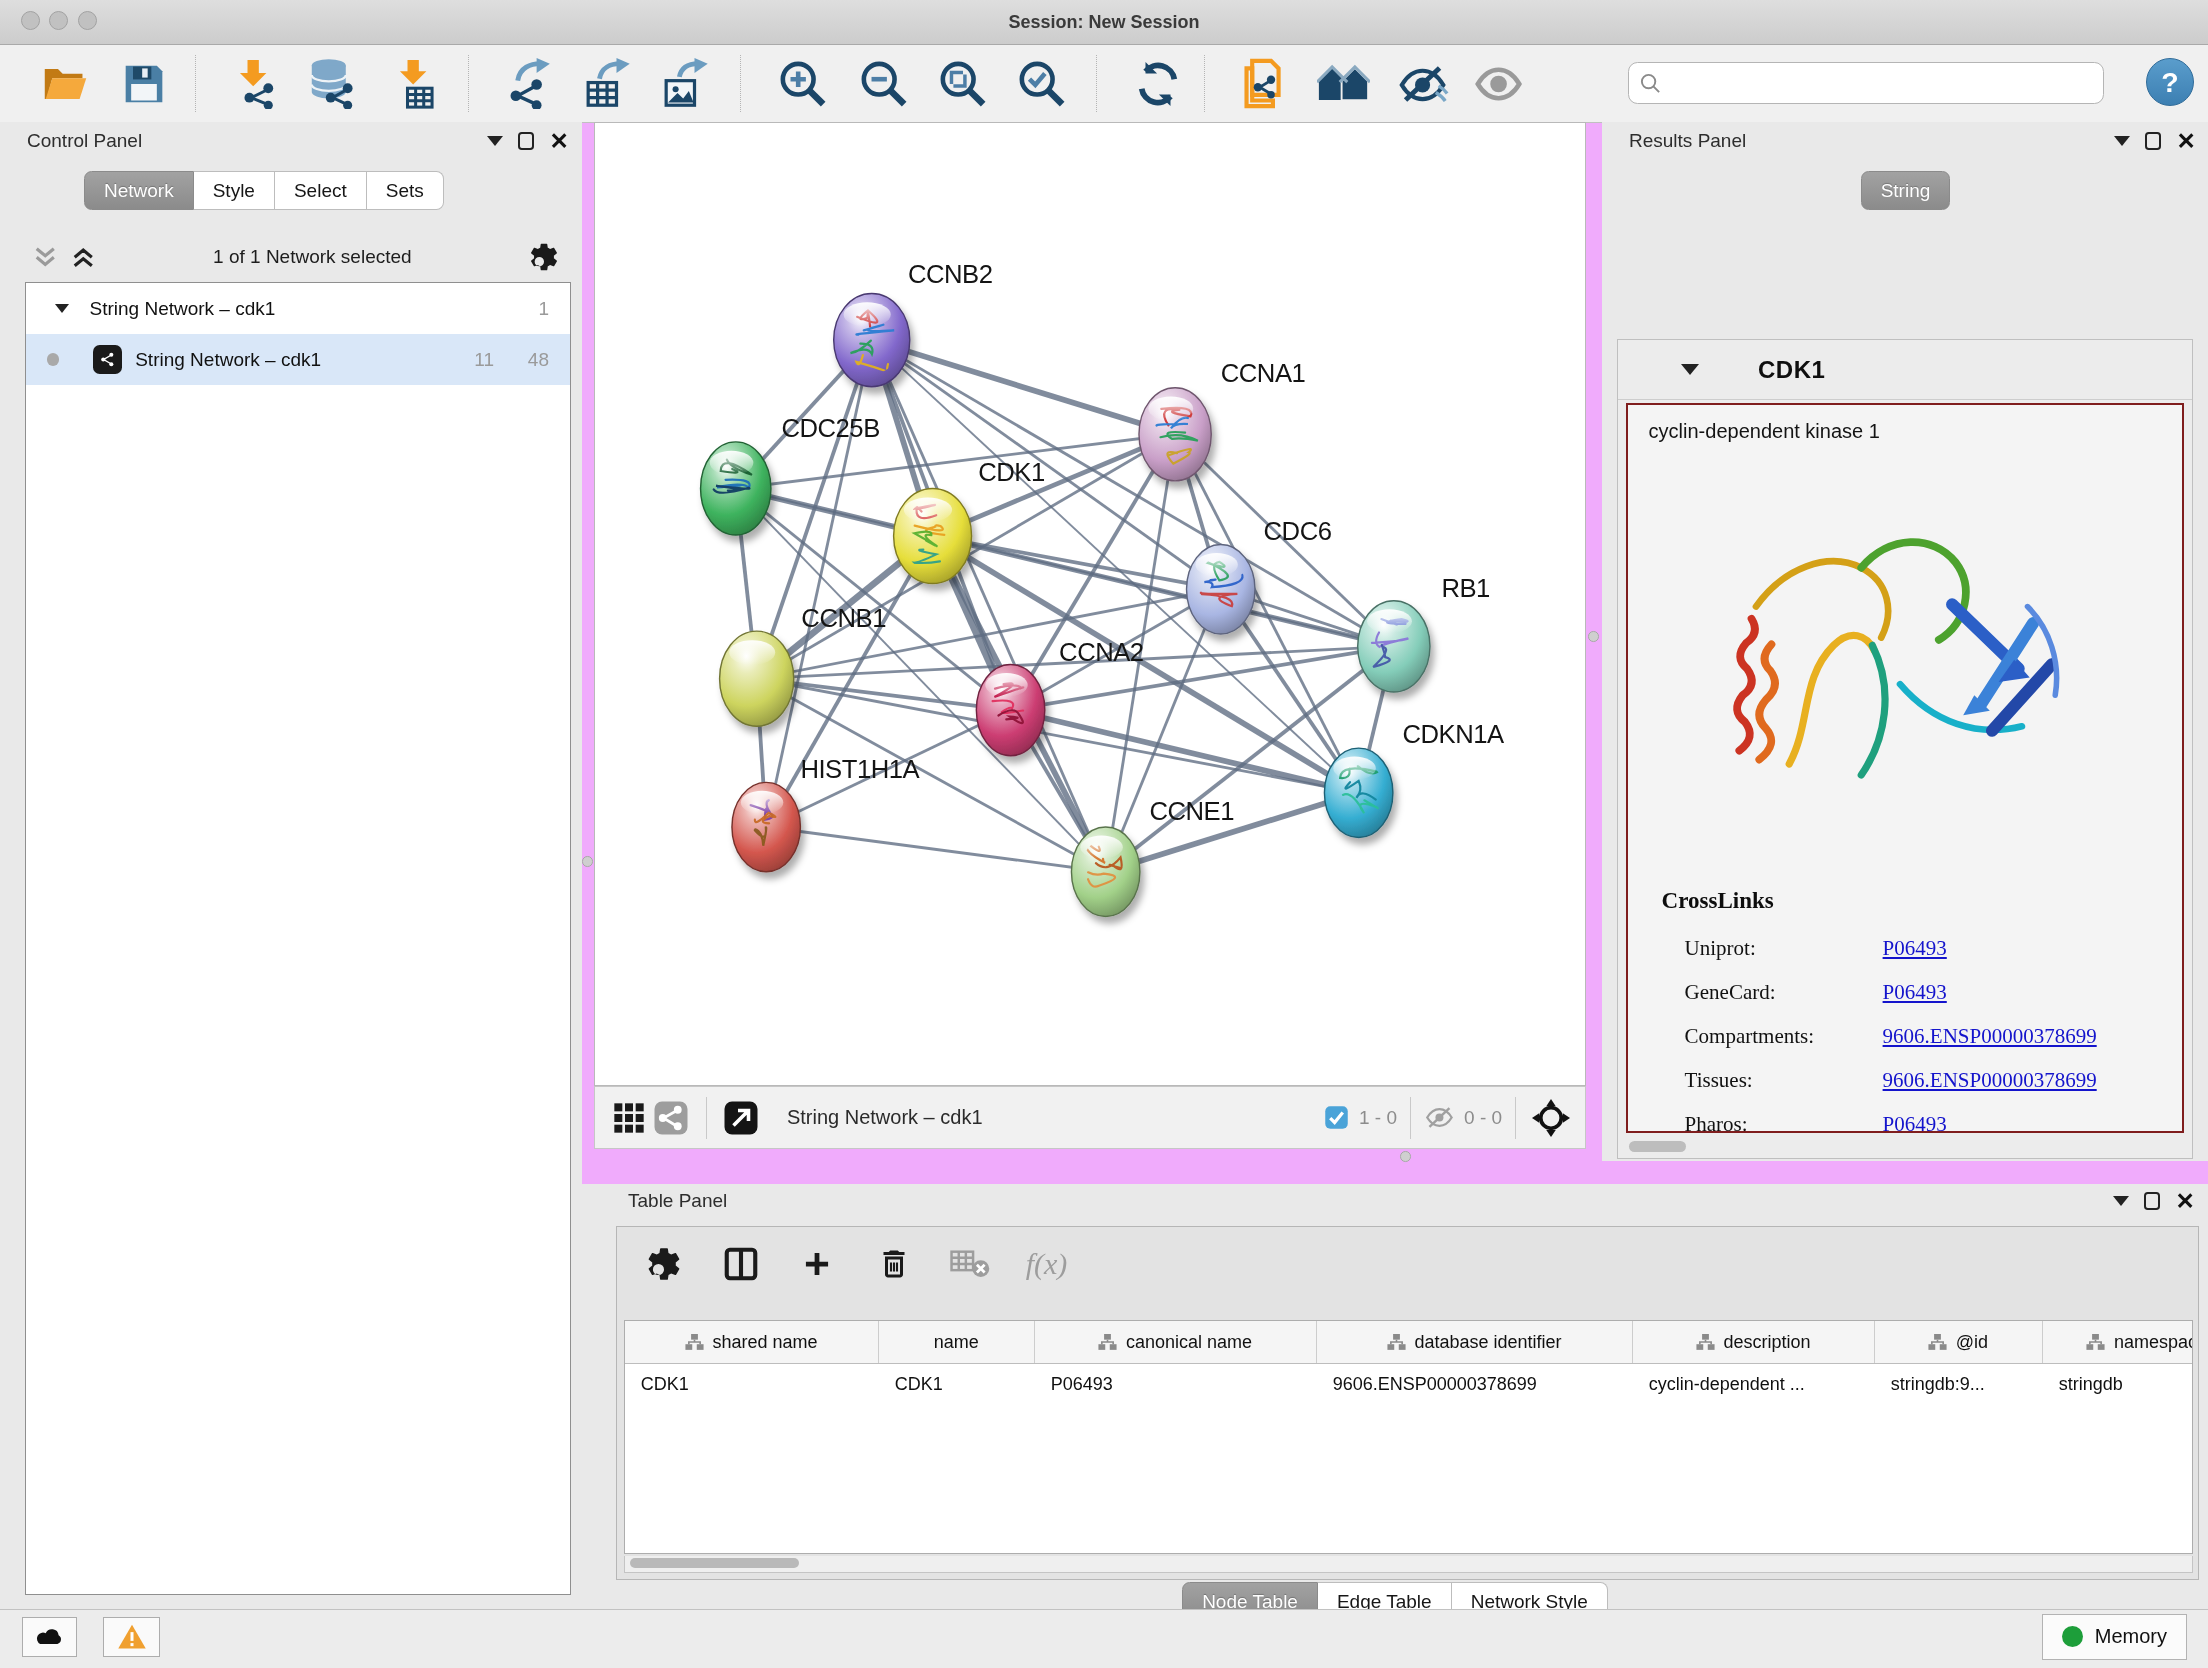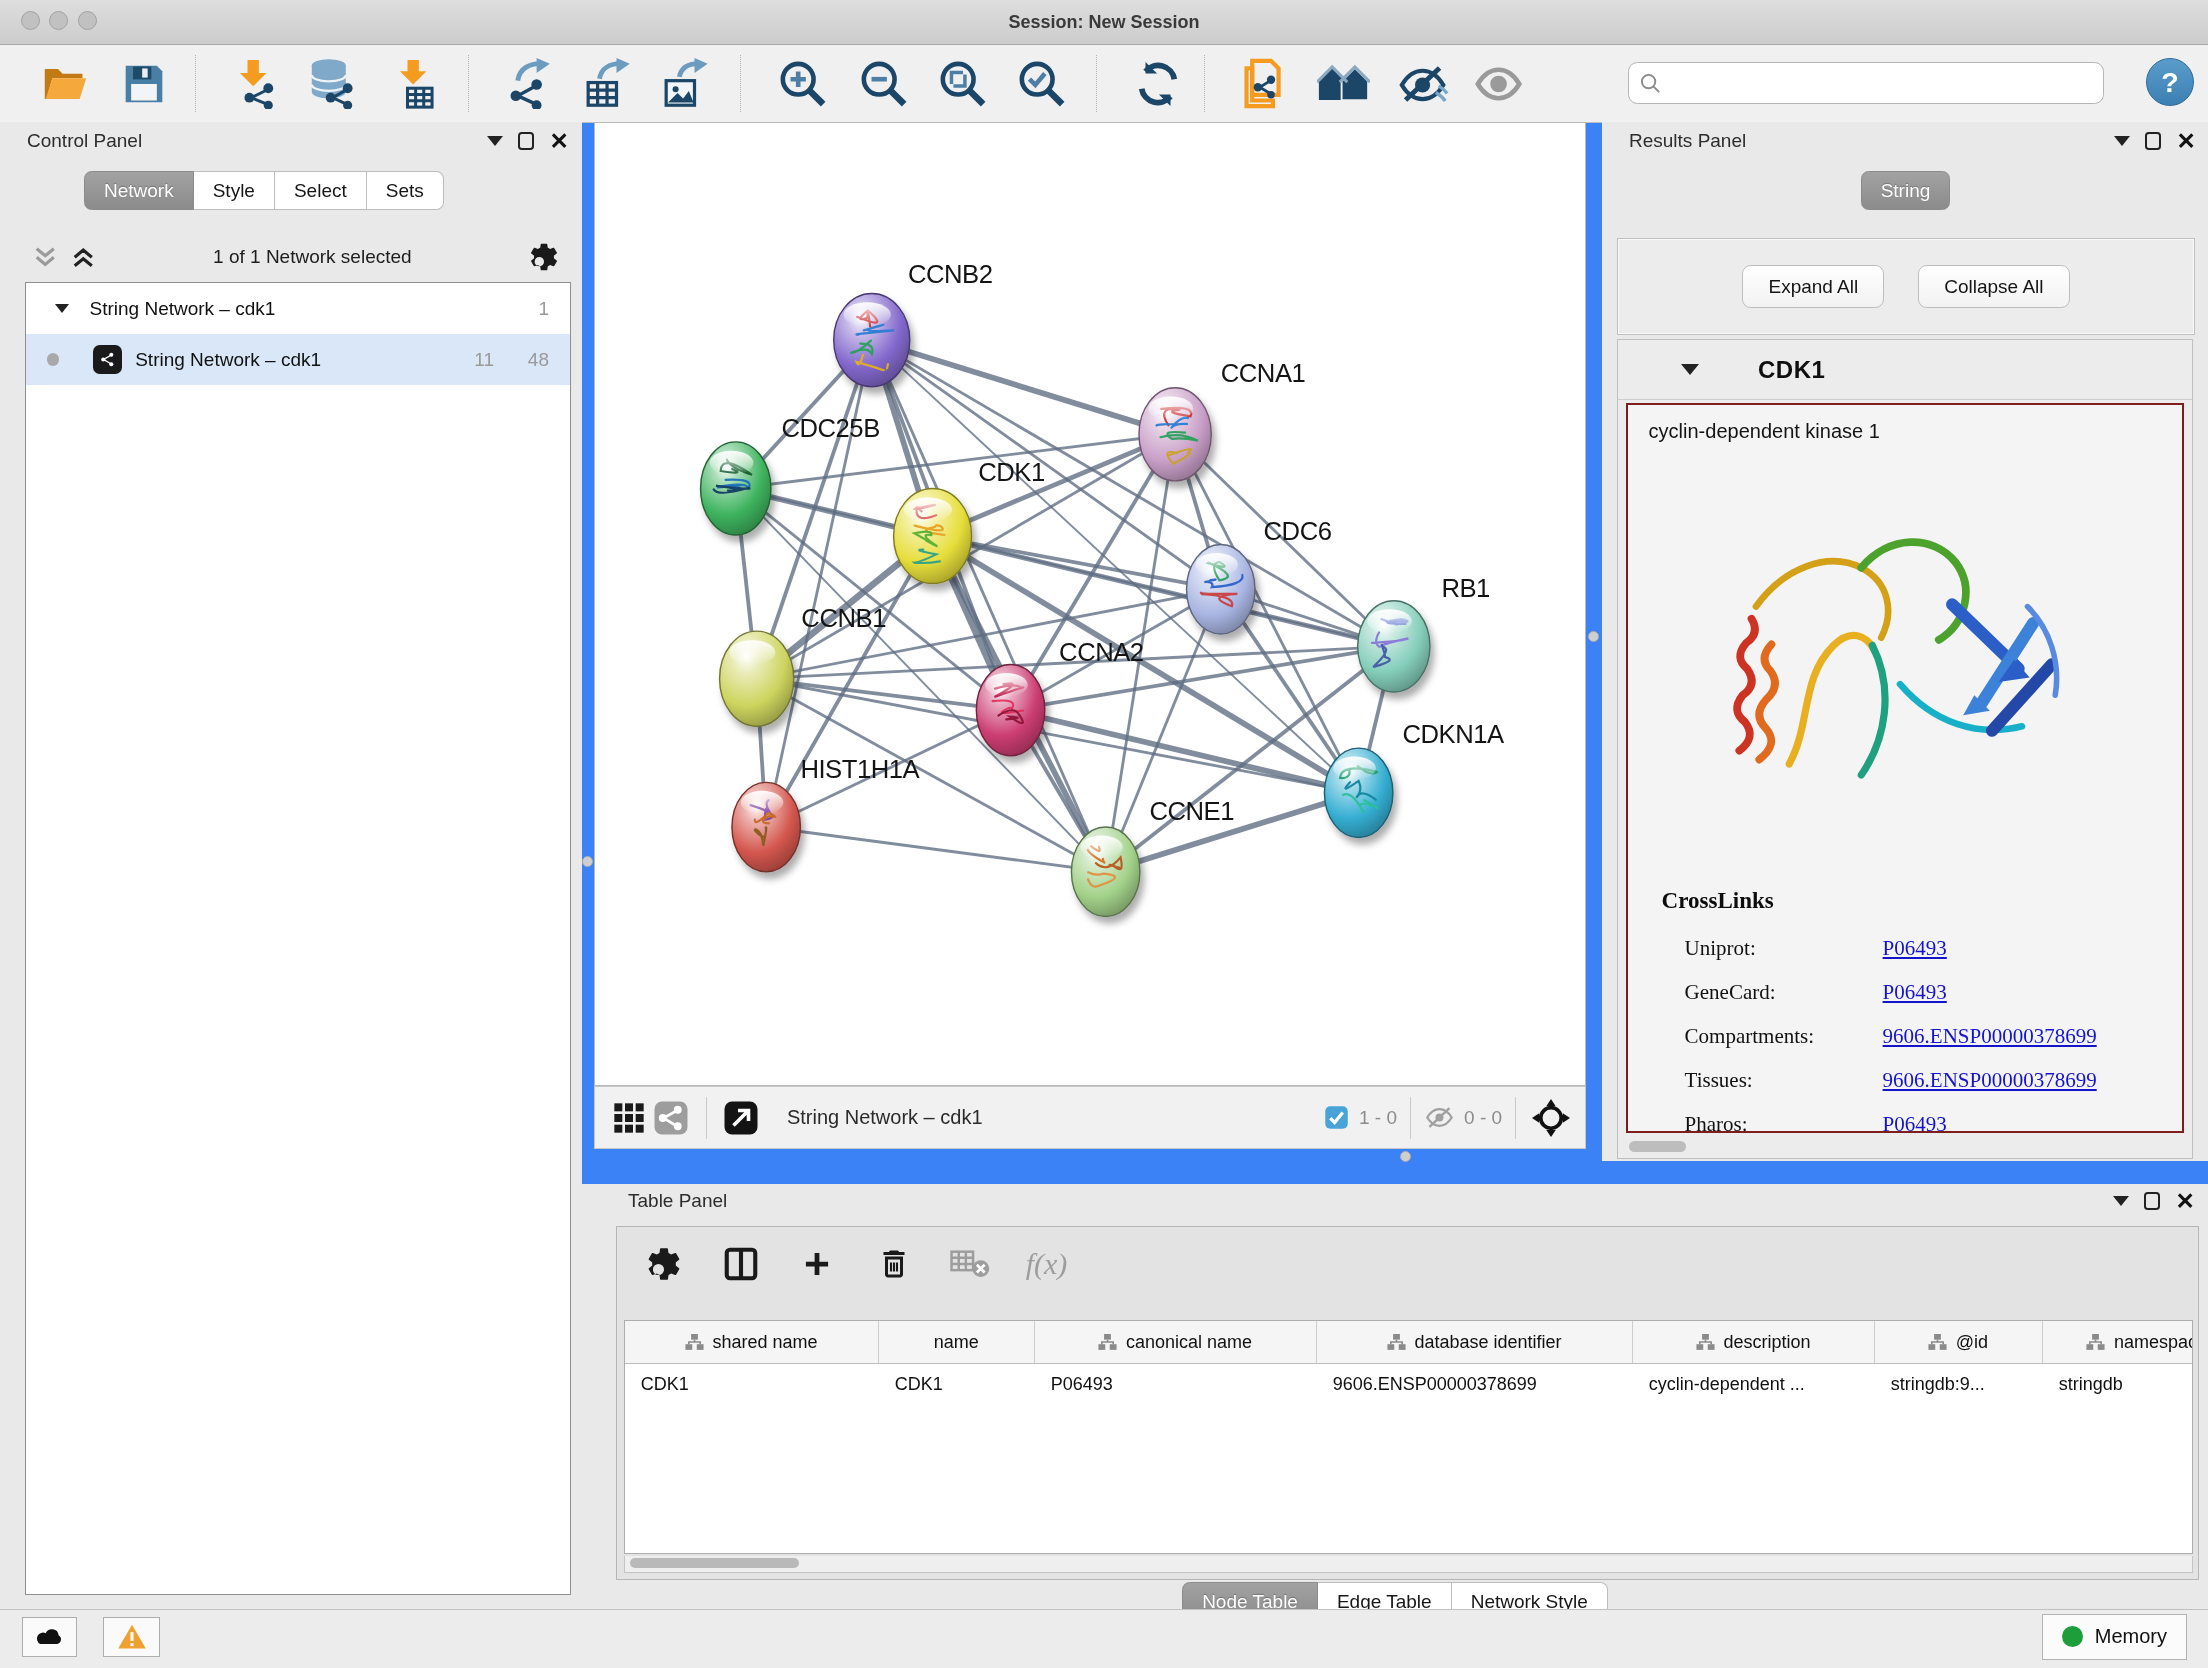--- a/index.html
+++ b/index.html
@@ -1,16 +1,16 @@
 <!DOCTYPE html>
 <html style="font-size:15px"><head>
 <meta charset="utf-8">
 <style>
   html,body{margin:0;padding:0;background:#8e8e8e;font-family:"Liberation Sans",sans-serif;}
-  .window{position:relative;width:2208px;height:1668px;background:#3b82f6;overflow:hidden;}
+  .window{position:relative;width:2208px;height:1668px;background:#f0abfc;overflow:hidden;}
 
   
   .titlebar{position:absolute;left:0;top:0;width:2208px;height:44px;
     background:linear-gradient(#dedede,#cccccc);border-bottom:1px solid #a9a9a9;}
   .traffic{position:absolute;top:11.4px;width:19px;height:19px;border-radius:50%;
     background:#c1c1c1;border:1px solid #a2a2a2;box-sizing:border-box;}
   .win-title{position:absolute;left:0;right:0;top:0;height:44px;display:flex;align-items:center;justify-content:center;
     font-size:18px;color:#3a3a3a;font-weight:bold;}
 
   
@@ -692,24 +692,20 @@
       <span class="ptitle">Results Panel</span>
       <span style="flex:1"></span>
       <span class="pctrl">
         <span class="tri"></span>
         <span class="flo"></span>
         <span class="clo">✕</span>
       </span>
     </div>
     <div class="rtab">
       <span class="seg only sel">String</span>
-    </div>
-    <div class="rbox1">
-      <button class="rbtn">Expand All</button>
-      <button class="rbtn">Collapse All</button>
     </div>
     <div class="rbox2">
       <div class="rhdr">
         <span class="tri"></span>
         <span class="nm">CDK1</span>
       </div>
       <div class="rcontent">
         <div class="rdesc">cyclin-dependent kinase 1</div>
         <svg class="protein" viewBox="0 0 360 340">
           <g fill="none" stroke-linecap="round">

